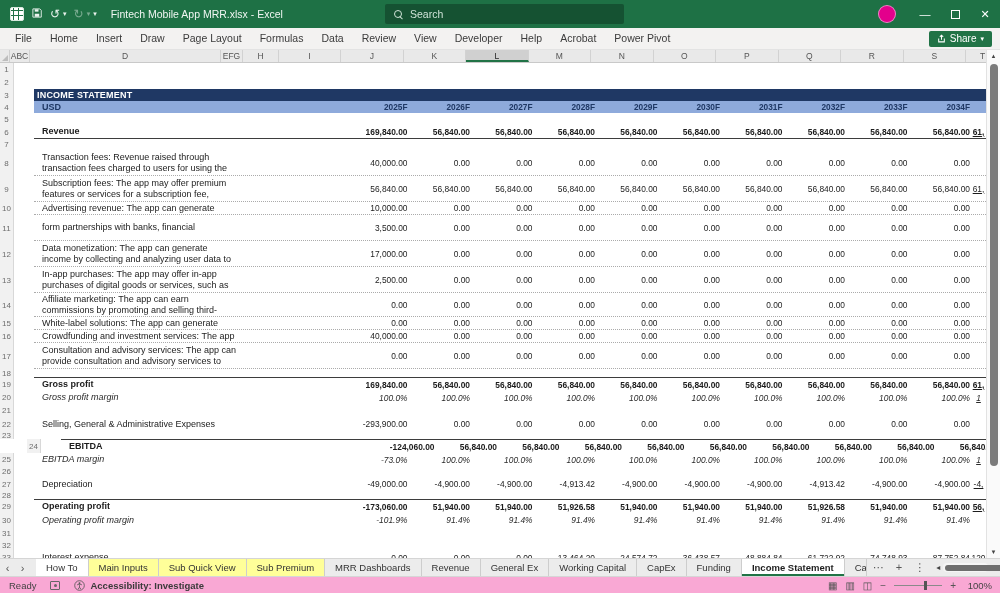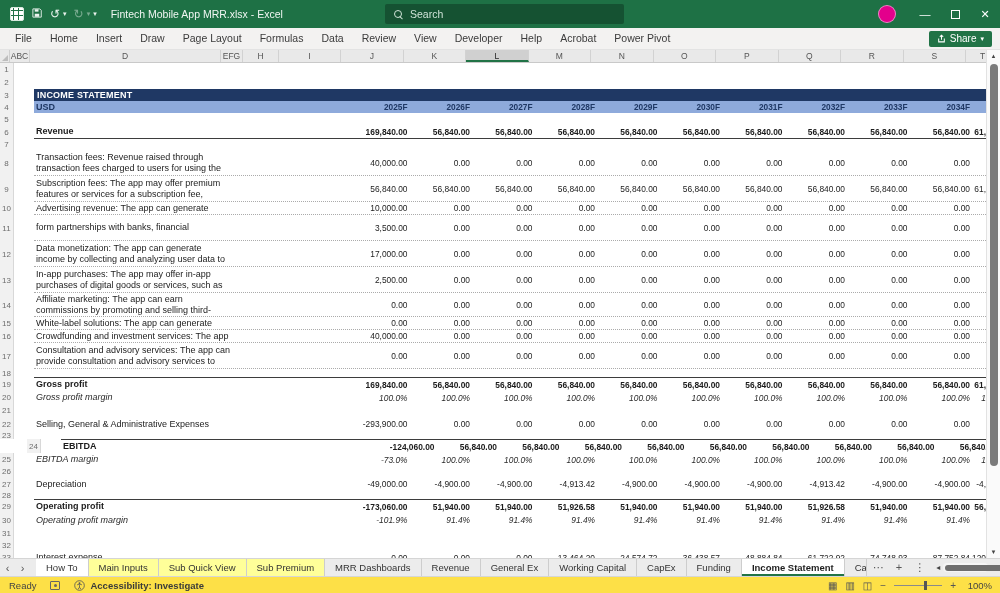--- a/index.html
+++ b/index.html
@@ -45,23 +45,23 @@
   
   .gridwrap { position:relative; height:495px; overflow:hidden; background:#fff; }
   .row { display:flex; width:986px; overflow:hidden; }
   .rn { width:14px; flex:none; background:#F1F1F1; border-right:1px solid #D8D8D8; font-size:8px; color:#6d6d6d;
     display:flex; align-items:center; justify-content:center; }
   .abc { width:20px; flex:none; }
   .content { flex:1; display:flex; align-items:center; min-width:0; }
   .content.bb { border-bottom:1.5px solid #3d3d3d; }
   .content.bt { border-top:1px solid #3d3d3d; }
   .content.dot { border-bottom:1px dotted #ABABAB; }
-  .lab { width:311px; flex:none; padding-left:2px; font-size:9px; color:#1c1c1c; overflow:hidden; white-space:nowrap; line-height:11px; }
+  .lab { width:311px; flex:none; padding-left:8px; font-size:9px; color:#1c1c1c; overflow:hidden; white-space:nowrap; line-height:11px; }
   .v { width:62.5px; flex:none; text-align:right; font-size:8.4px; color:#1c1c1c; white-space:nowrap; overflow:hidden; }
-  .pv { flex:1; font-size:8.4px; color:#1c1c1c; white-space:nowrap; overflow:hidden; text-align:right; padding-left:1px; }
+  .pv { flex:1; font-size:8.4px; color:#1c1c1c; white-space:nowrap; overflow:hidden; text-align:center; padding-left:1px;text-decoration:underline; }
   .bold { font-weight:bold; }
   .it { font-style:italic; color:#2a2a2a; }
   .cell-title { flex:1; color:#fff; font-weight:bold; font-size:9px; padding-left:3px; line-height:12px; letter-spacing:.2px; }
   .years .lab { font-weight:bold; font-size:9px; }
   .years .v { font-weight:bold; font-size:8.3px; }
 
   
   .vscroll { position:absolute; right:0; top:50px; width:14px; height:508px; background:#FAFAFA; border-left:1px solid #E2E2E2; z-index:5; }
   .vs-arrow { height:12px; display:flex; align-items:center; justify-content:center; font-size:7px; color:#444; }
   .vs-thumb { position:absolute; left:2.5px; top:14px; width:8px; height:402px; background:#7B7B7B; border-radius:5px; }
@@ -77,21 +77,21 @@
   .tab.active { background:#FFFFFF; font-weight:bold; color:#1f1f1f; box-shadow:inset 0 -2px 0 #217346; }
   .tab.cut { max-width:22px; overflow:hidden; padding-right:0; }
   .tctrl { display:flex; align-items:center; color:#555; }
   .tbtn { padding:0 6px; font-size:11px; line-height:17px; color:#555; }
   .hscroll { display:flex; align-items:center; flex:1; margin:0 2px; }
   .hs-arrow { font-size:8px; color:#444; padding:0 3px; }
   .hs-track { flex:1; height:9px; background:#F5F5F5; border-radius:4px; position:relative; }
   .hs-thumb { position:absolute; left:2px; top:1.5px; width:72px; height:6px; background:#6E6E6E; border-radius:3px; }
 
   
-  .statusbar { height:17px; background:#fde047; border-top:1px solid #D6D6D6; display:flex; align-items:center; font-size:9.5px; color:#444; }
+  .statusbar { height:17px; background:#f9a8d4; border-top:1px solid #D6D6D6; display:flex; align-items:center; font-size:9.5px; color:#444; }
   .st-left { display:flex; align-items:center; gap:14px; padding-left:9px; }
   .macro-ic { width:10px; height:9px; border:1px solid #666; border-radius:1px; position:relative; }
   .macro-ic::after { content:""; position:absolute; left:3px; top:2.5px; width:3px; height:3px; background:#666; border-radius:50%; }
   .acc { display:flex; align-items:center; gap:5px; font-weight:bold; color:#3a3a3a; }
   .st-right { margin-left:auto; display:flex; align-items:center; gap:8px; padding-right:8px; }
   .viewic { font-size:10px; color:#555; }
   .zoomtrack { width:48px; height:1px; background:#8a8a8a; position:relative; }
   .zoomthumb { position:absolute; left:30px; top:-4px; width:3px; height:9px; background:#555; }
   .zsign { font-size:10px; color:#555; }
   .zlevel { width:28px; text-align:right; font-size:9.5px; color:#444; }

